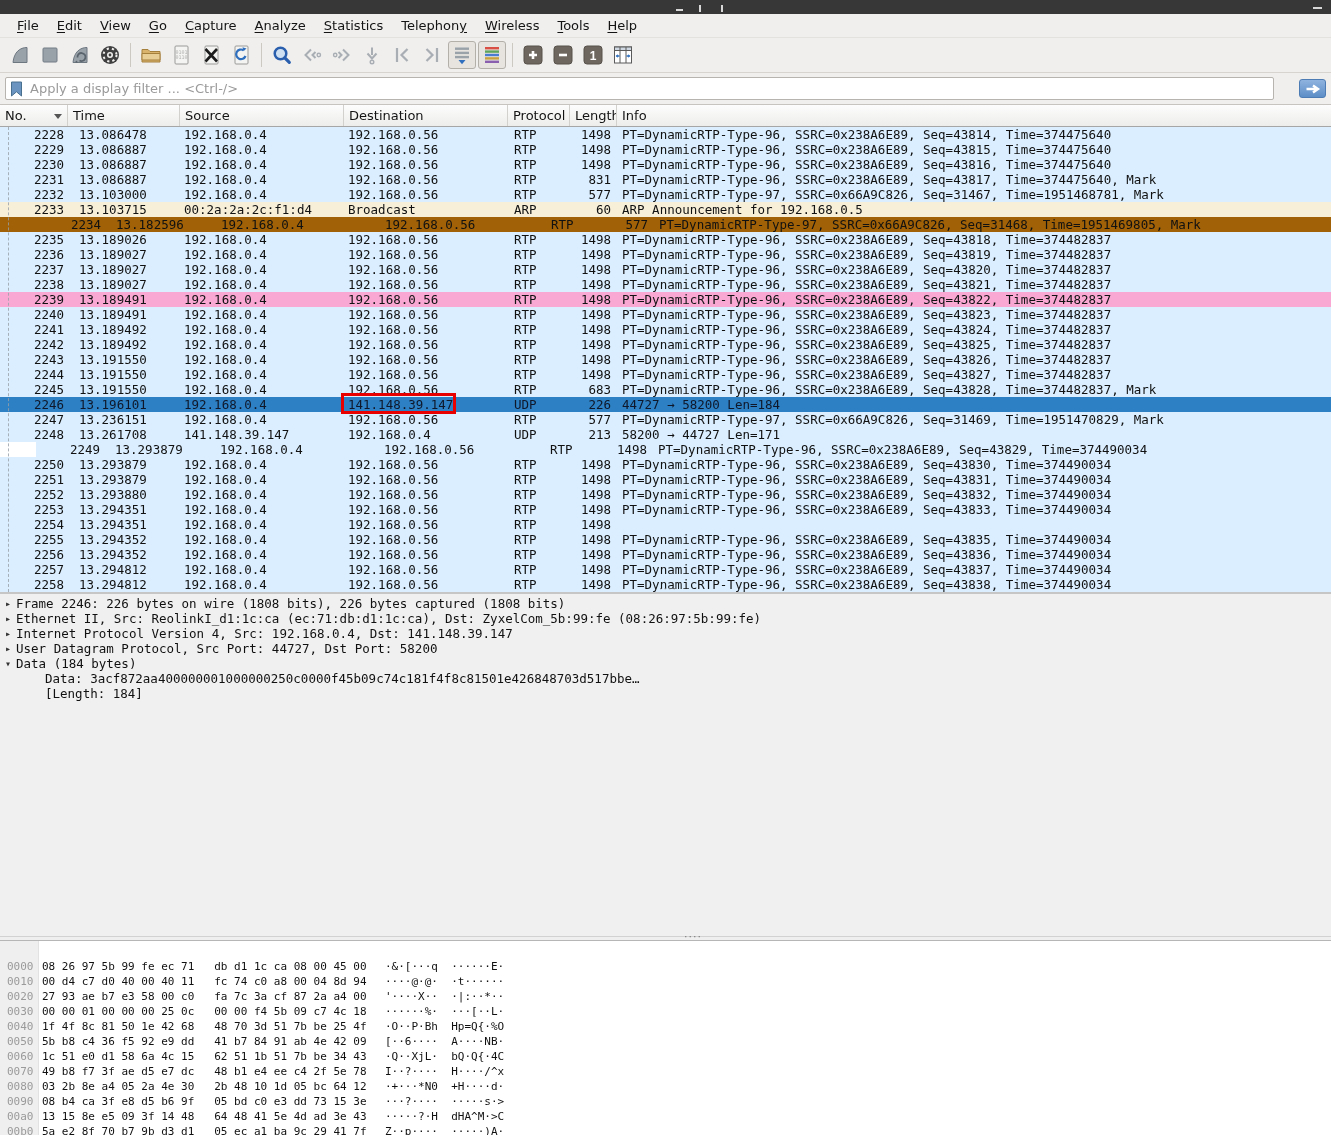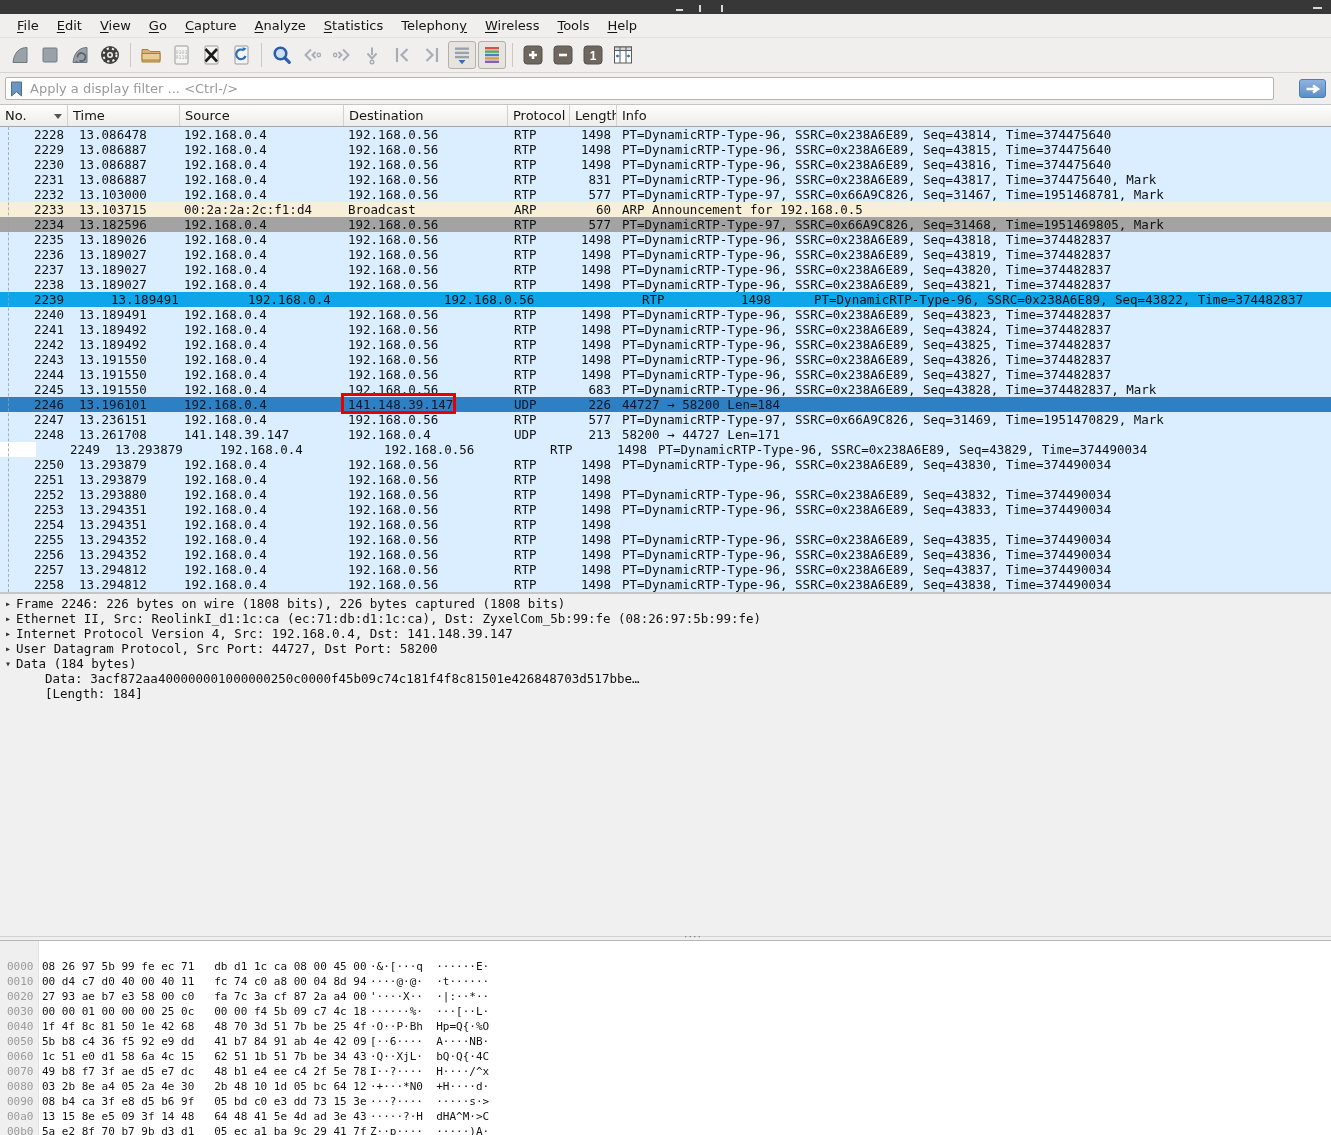--- a/index.html
+++ b/index.html
@@ -48,21 +48,21 @@
   .dline.ind1{padding-left:45px}
   
   .splitter{height:5px;background:#efefef;border-top:1px solid #d2d2d2;border-bottom:1px solid #b6b6b6;box-sizing:border-box}
   .split-dots{position:absolute;color:#7d7d7d;font-size:11px;letter-spacing:1px;line-height:6px;z-index:7}
   
   .hexpane{height:194px;background:#fff;box-sizing:border-box;font-family:"DejaVu Sans Mono",monospace;font-size:11px;color:#111;position:relative;padding-top:18px}
   .hexpane::before{content:"";position:absolute;left:0;top:0;width:38px;height:100%;background:#efefef;border-right:1px solid #e2e2e2}
   .hexrow{height:15px;line-height:15px;position:relative;white-space:pre}
   .hoff{position:absolute;left:7px;color:#9a9a9a}
   .hhex{position:absolute;left:42px}
-  .hascii{position:absolute;left:370px}
+  .hascii{position:absolute;left:385px}
 </style>
 </head>
 <body>
 
 <div class="titlebar">
   <div class="frag" style="left:676px;bottom:3px;width:7px;height:2px"></div>
   <div class="frag" style="left:699px;bottom:2px;width:2px;height:7px"></div>
   <div class="frag" style="left:721px;bottom:2px;width:2px;height:7px"></div>
   <div class="frag" style="left:1313px;bottom:5px;width:9px;height:2px"></div>
 </div>
@@ -304,38 +304,38 @@
   </div>
 
 <div class="plist">
   <div class="redbox" style="left: 341px; top: 266px; width: 109px; height: 15px; border-color: rgb(232, 0, 0);"></div>
 <div class="prow" style="background: rgb(218, 238, 255);"><div class="c-no">2228</div><div class="c-time">13.086478</div><div class="c-src">192.168.0.4</div><div class="c-dst">192.168.0.56</div><div class="c-proto">RTP</div><div class="c-len">1498</div><div class="c-info">PT=DynamicRTP-Type-96, SSRC=0x238A6E89, Seq=43814, Time=374475640</div></div>
     <div class="prow" style="background: rgb(218, 238, 255);"><div class="c-no">2229</div><div class="c-time">13.086887</div><div class="c-src">192.168.0.4</div><div class="c-dst">192.168.0.56</div><div class="c-proto">RTP</div><div class="c-len">1498</div><div class="c-info">PT=DynamicRTP-Type-96, SSRC=0x238A6E89, Seq=43815, Time=374475640</div></div>
     <div class="prow" style="background: rgb(218, 238, 255);"><div class="c-no">2230</div><div class="c-time">13.086887</div><div class="c-src">192.168.0.4</div><div class="c-dst">192.168.0.56</div><div class="c-proto">RTP</div><div class="c-len">1498</div><div class="c-info">PT=DynamicRTP-Type-96, SSRC=0x238A6E89, Seq=43816, Time=374475640</div></div>
     <div class="prow" style="background: rgb(218, 238, 255);"><div class="c-no">2231</div><div class="c-time">13.086887</div><div class="c-src">192.168.0.4</div><div class="c-dst">192.168.0.56</div><div class="c-proto">RTP</div><div class="c-len">831</div><div class="c-info">PT=DynamicRTP-Type-96, SSRC=0x238A6E89, Seq=43817, Time=374475640, Mark</div></div>
     <div class="prow" style="background: rgb(218, 238, 255);"><div class="c-no">2232</div><div class="c-time">13.103000</div><div class="c-src">192.168.0.4</div><div class="c-dst">192.168.0.56</div><div class="c-proto">RTP</div><div class="c-len">577</div><div class="c-info">PT=DynamicRTP-Type-97, SSRC=0x66A9C826, Seq=31467, Time=1951468781, Mark</div></div>
     <div class="prow" style="background: rgb(248, 239, 216);"><div class="c-no">2233</div><div class="c-time">13.103715</div><div class="c-src">00:2a:2a:2c:f1:d4</div><div class="c-dst">Broadcast</div><div class="c-proto">ARP</div><div class="c-len">60</div><div class="c-info">ARP Announcement for 192.168.0.5</div></div>
-    <div class="prow" style="background: #a3a3a3;"><div class="c-no">2234</div><div class="c-time">13.182596</div><div class="c-src">192.168.0.4</div><div class="c-dst">192.168.0.56</div><div class="c-proto">RTP</div><div class="c-len">577</div><div class="c-info">PT=DynamicRTP-Type-97, SSRC=0x66A9C826, Seq=31468, Time=1951469805, Mark</div></div>
+    <div class="prow" style="background: #a16207; padding-left: 37px;"><div class="c-no">2234</div><div class="c-time">13.182596</div><div class="c-src">192.168.0.4</div><div class="c-dst">192.168.0.56</div><div class="c-proto">RTP</div><div class="c-len">577</div><div class="c-info">PT=DynamicRTP-Type-97, SSRC=0x66A9C826, Seq=31468, Time=1951469805, Mark</div></div>
     <div class="prow" style="background: rgb(218, 238, 255);"><div class="c-no">2235</div><div class="c-time">13.189026</div><div class="c-src">192.168.0.4</div><div class="c-dst">192.168.0.56</div><div class="c-proto">RTP</div><div class="c-len">1498</div><div class="c-info">PT=DynamicRTP-Type-96, SSRC=0x238A6E89, Seq=43818, Time=374482837</div></div>
     <div class="prow" style="background: rgb(218, 238, 255);"><div class="c-no">2236</div><div class="c-time">13.189027</div><div class="c-src">192.168.0.4</div><div class="c-dst">192.168.0.56</div><div class="c-proto">RTP</div><div class="c-len">1498</div><div class="c-info">PT=DynamicRTP-Type-96, SSRC=0x238A6E89, Seq=43819, Time=374482837</div></div>
     <div class="prow" style="background: rgb(218, 238, 255);"><div class="c-no">2237</div><div class="c-time">13.189027</div><div class="c-src">192.168.0.4</div><div class="c-dst">192.168.0.56</div><div class="c-proto">RTP</div><div class="c-len">1498</div><div class="c-info">PT=DynamicRTP-Type-96, SSRC=0x238A6E89, Seq=43820, Time=374482837</div></div>
     <div class="prow" style="background: rgb(218, 238, 255);"><div class="c-no">2238</div><div class="c-time">13.189027</div><div class="c-src">192.168.0.4</div><div class="c-dst">192.168.0.56</div><div class="c-proto">RTP</div><div class="c-len">1498</div><div class="c-info">PT=DynamicRTP-Type-96, SSRC=0x238A6E89, Seq=43821, Time=374482837</div></div>
-    <div class="prow" style="background: #0ea5e9; gap: 32px;"><div class="c-no">2239</div><div class="c-time">13.189491</div><div class="c-src">192.168.0.4</div><div class="c-dst">192.168.0.56</div><div class="c-proto">RTP</div><div class="c-len">1498</div><div class="c-info">PT=DynamicRTP-Type-96, SSRC=0x238A6E89, Seq=43822, Time=374482837</div></div>
+    <div class="prow" style="background: #f9a8d4;"><div class="c-no">2239</div><div class="c-time">13.189491</div><div class="c-src">192.168.0.4</div><div class="c-dst">192.168.0.56</div><div class="c-proto">RTP</div><div class="c-len">1498</div><div class="c-info">PT=DynamicRTP-Type-96, SSRC=0x238A6E89, Seq=43822, Time=374482837</div></div>
     <div class="prow" style="background: rgb(218, 238, 255);"><div class="c-no">2240</div><div class="c-time">13.189491</div><div class="c-src">192.168.0.4</div><div class="c-dst">192.168.0.56</div><div class="c-proto">RTP</div><div class="c-len">1498</div><div class="c-info">PT=DynamicRTP-Type-96, SSRC=0x238A6E89, Seq=43823, Time=374482837</div></div>
     <div class="prow" style="background: rgb(218, 238, 255);"><div class="c-no">2241</div><div class="c-time">13.189492</div><div class="c-src">192.168.0.4</div><div class="c-dst">192.168.0.56</div><div class="c-proto">RTP</div><div class="c-len">1498</div><div class="c-info">PT=DynamicRTP-Type-96, SSRC=0x238A6E89, Seq=43824, Time=374482837</div></div>
     <div class="prow" style="background: rgb(218, 238, 255);"><div class="c-no">2242</div><div class="c-time">13.189492</div><div class="c-src">192.168.0.4</div><div class="c-dst">192.168.0.56</div><div class="c-proto">RTP</div><div class="c-len">1498</div><div class="c-info">PT=DynamicRTP-Type-96, SSRC=0x238A6E89, Seq=43825, Time=374482837</div></div>
     <div class="prow" style="background: rgb(218, 238, 255);"><div class="c-no">2243</div><div class="c-time">13.191550</div><div class="c-src">192.168.0.4</div><div class="c-dst">192.168.0.56</div><div class="c-proto">RTP</div><div class="c-len">1498</div><div class="c-info">PT=DynamicRTP-Type-96, SSRC=0x238A6E89, Seq=43826, Time=374482837</div></div>
     <div class="prow" style="background: rgb(218, 238, 255);"><div class="c-no">2244</div><div class="c-time">13.191550</div><div class="c-src">192.168.0.4</div><div class="c-dst">192.168.0.56</div><div class="c-proto">RTP</div><div class="c-len">1498</div><div class="c-info">PT=DynamicRTP-Type-96, SSRC=0x238A6E89, Seq=43827, Time=374482837</div></div>
     <div class="prow" style="background: rgb(218, 238, 255);"><div class="c-no">2245</div><div class="c-time">13.191550</div><div class="c-src">192.168.0.4</div><div class="c-dst">192.168.0.56</div><div class="c-proto">RTP</div><div class="c-len">683</div><div class="c-info">PT=DynamicRTP-Type-96, SSRC=0x238A6E89, Seq=43828, Time=374482837, Mark</div></div>
     <div class="prow" style="background: rgb(44, 128, 195); color: #0f172a;"><div class="c-no">2246</div><div class="c-time">13.196101</div><div class="c-src">192.168.0.4</div><div class="c-dst">141.148.39.147</div><div class="c-proto">UDP</div><div class="c-len">226</div><div class="c-info">44727 → 58200 Len=184</div></div>
     <div class="prow" style="background: rgb(218, 238, 255);"><div class="c-no">2247</div><div class="c-time">13.236151</div><div class="c-src">192.168.0.4</div><div class="c-dst">192.168.0.56</div><div class="c-proto">RTP</div><div class="c-len">577</div><div class="c-info">PT=DynamicRTP-Type-97, SSRC=0x66A9C826, Seq=31469, Time=1951470829, Mark</div></div>
     <div class="prow" style="background: rgb(218, 238, 255);"><div class="c-no">2248</div><div class="c-time">13.261708</div><div class="c-src">141.148.39.147</div><div class="c-dst">192.168.0.4</div><div class="c-proto">UDP</div><div class="c-len">213</div><div class="c-info">58200 → 44727 Len=171</div></div>
     <div class="prow" style="background: rgb(218, 238, 255); margin-left: 36px;"><div class="c-no">2249</div><div class="c-time">13.293879</div><div class="c-src">192.168.0.4</div><div class="c-dst">192.168.0.56</div><div class="c-proto">RTP</div><div class="c-len">1498</div><div class="c-info">PT=DynamicRTP-Type-96, SSRC=0x238A6E89, Seq=43829, Time=374490034</div></div>
     <div class="prow" style="background: rgb(218, 238, 255);"><div class="c-no">2250</div><div class="c-time">13.293879</div><div class="c-src">192.168.0.4</div><div class="c-dst">192.168.0.56</div><div class="c-proto">RTP</div><div class="c-len">1498</div><div class="c-info">PT=DynamicRTP-Type-96, SSRC=0x238A6E89, Seq=43830, Time=374490034</div></div>
-    <div class="prow" style="background: rgb(218, 238, 255);"><div class="c-no">2251</div><div class="c-time">13.293879</div><div class="c-src">192.168.0.4</div><div class="c-dst">192.168.0.56</div><div class="c-proto">RTP</div><div class="c-len">1498</div></div>
+    <div class="prow" style="background: rgb(218, 238, 255);"><div class="c-no">2251</div><div class="c-time">13.293879</div><div class="c-src">192.168.0.4</div><div class="c-dst">192.168.0.56</div><div class="c-proto">RTP</div><div class="c-len">1498</div><div class="c-info">PT=DynamicRTP-Type-96, SSRC=0x238A6E89, Seq=43831, Time=374490034</div></div>
     <div class="prow" style="background: rgb(218, 238, 255);"><div class="c-no">2252</div><div class="c-time">13.293880</div><div class="c-src">192.168.0.4</div><div class="c-dst">192.168.0.56</div><div class="c-proto">RTP</div><div class="c-len">1498</div><div class="c-info">PT=DynamicRTP-Type-96, SSRC=0x238A6E89, Seq=43832, Time=374490034</div></div>
     <div class="prow" style="background: rgb(218, 238, 255);"><div class="c-no">2253</div><div class="c-time">13.294351</div><div class="c-src">192.168.0.4</div><div class="c-dst">192.168.0.56</div><div class="c-proto">RTP</div><div class="c-len">1498</div><div class="c-info">PT=DynamicRTP-Type-96, SSRC=0x238A6E89, Seq=43833, Time=374490034</div></div>
     <div class="prow" style="background: rgb(218, 238, 255);"><div class="c-no">2254</div><div class="c-time">13.294351</div><div class="c-src">192.168.0.4</div><div class="c-dst">192.168.0.56</div><div class="c-proto">RTP</div><div class="c-len">1498</div></div>
     <div class="prow" style="background: rgb(218, 238, 255);"><div class="c-no">2255</div><div class="c-time">13.294352</div><div class="c-src">192.168.0.4</div><div class="c-dst">192.168.0.56</div><div class="c-proto">RTP</div><div class="c-len">1498</div><div class="c-info">PT=DynamicRTP-Type-96, SSRC=0x238A6E89, Seq=43835, Time=374490034</div></div>
     <div class="prow" style="background: rgb(218, 238, 255);"><div class="c-no">2256</div><div class="c-time">13.294352</div><div class="c-src">192.168.0.4</div><div class="c-dst">192.168.0.56</div><div class="c-proto">RTP</div><div class="c-len">1498</div><div class="c-info">PT=DynamicRTP-Type-96, SSRC=0x238A6E89, Seq=43836, Time=374490034</div></div>
     <div class="prow" style="background: rgb(218, 238, 255);"><div class="c-no">2257</div><div class="c-time">13.294812</div><div class="c-src">192.168.0.4</div><div class="c-dst">192.168.0.56</div><div class="c-proto">RTP</div><div class="c-len">1498</div><div class="c-info">PT=DynamicRTP-Type-96, SSRC=0x238A6E89, Seq=43837, Time=374490034</div></div>
     <div class="prow" style="background: rgb(218, 238, 255);"><div class="c-no">2258</div><div class="c-time">13.294812</div><div class="c-src">192.168.0.4</div><div class="c-dst">192.168.0.56</div><div class="c-proto">RTP</div><div class="c-len">1498</div><div class="c-info">PT=DynamicRTP-Type-96, SSRC=0x238A6E89, Seq=43838, Time=374490034</div></div>
   </div>
 
 <div class="details">

